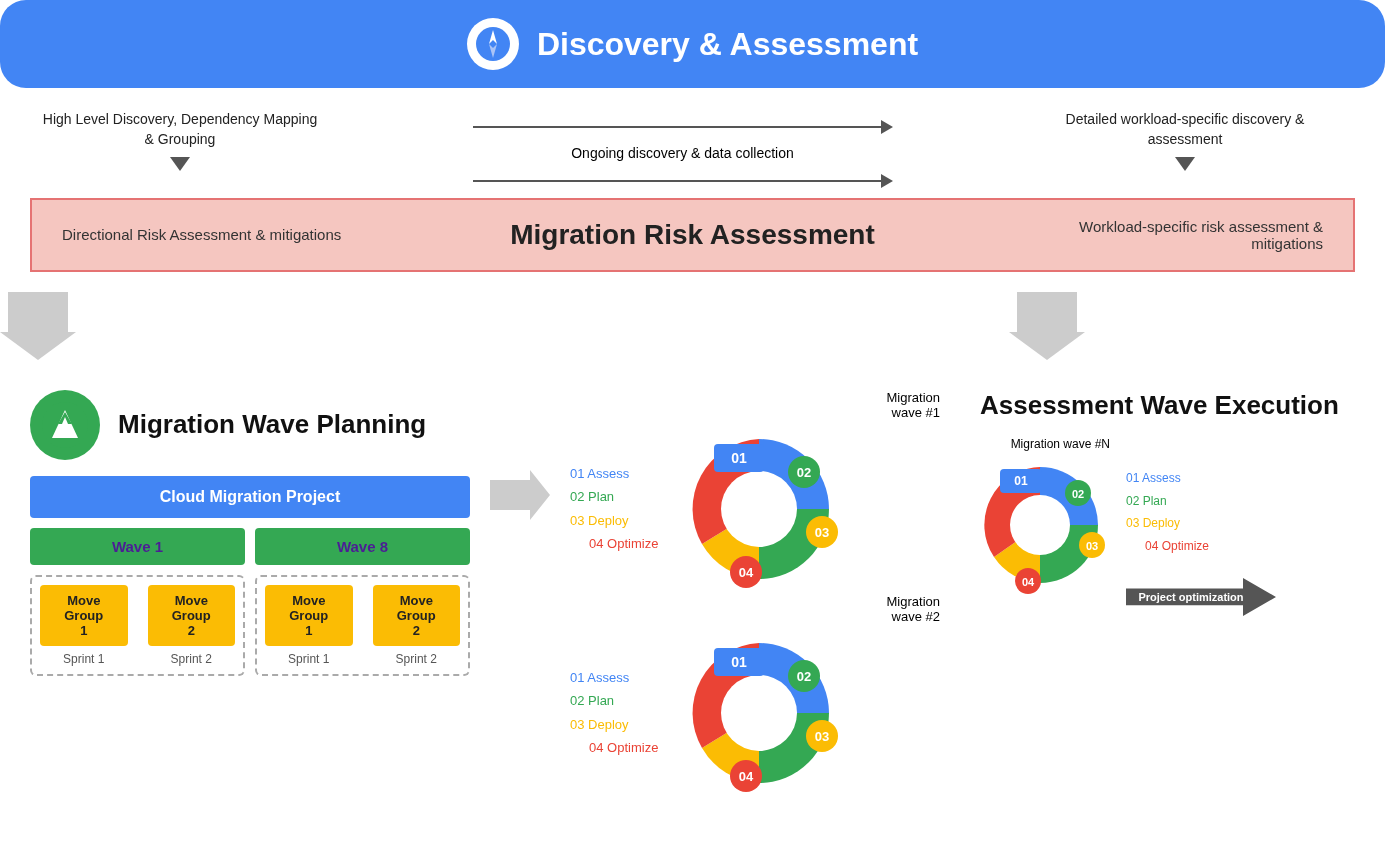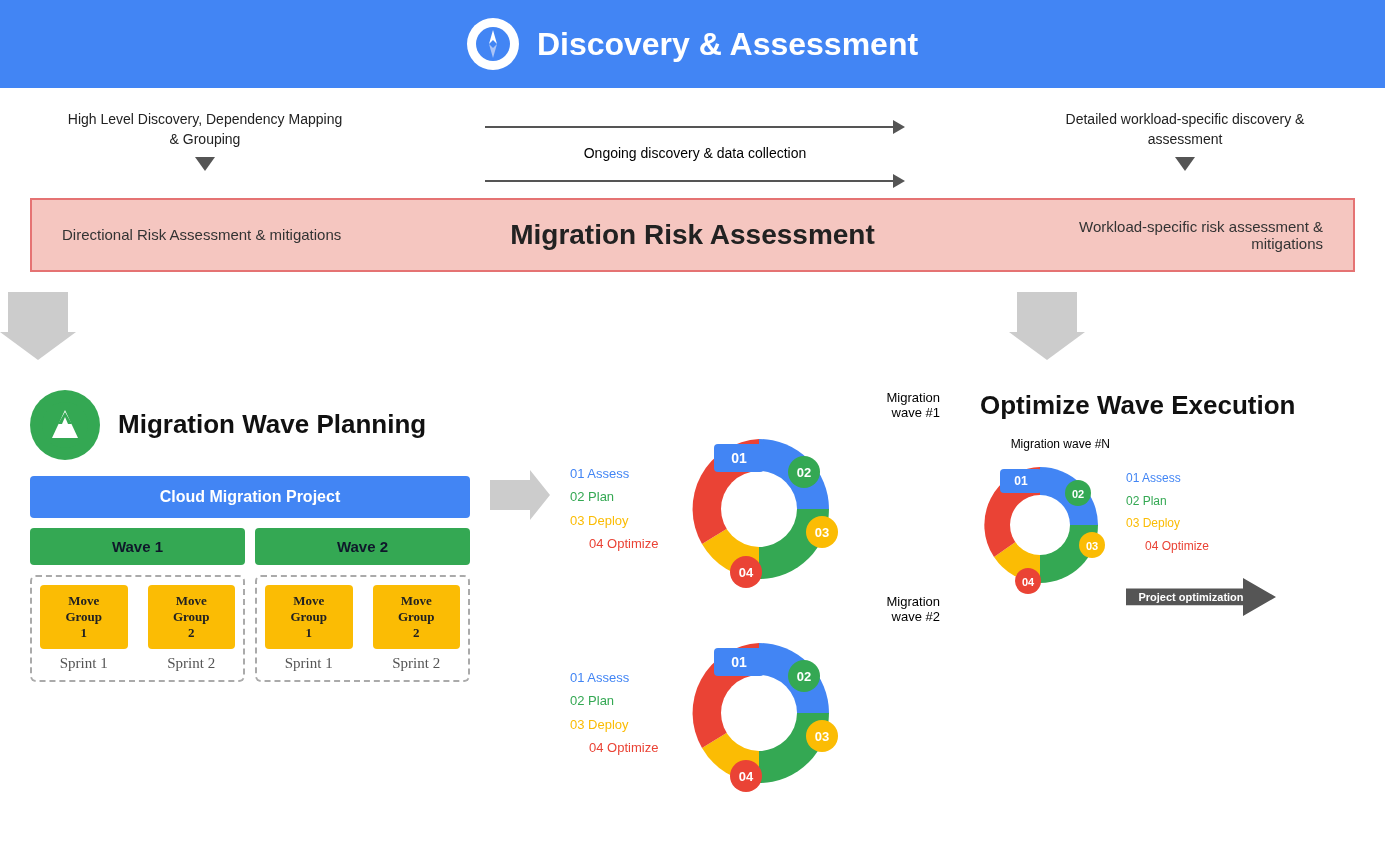--- a/index.html
+++ b/index.html
@@ -12,39 +12,40 @@
     }
 
     
     .header-bar {
       background: #4285F4;
       display: flex;
       align-items: center;
       justify-content: center;
       padding: 18px 30px;
       gap: 18px;
+      border-radius: 26px;
     }
     .compass-icon {
       width: 52px; height: 52px;
       background: #fff;
       border-radius: 50%;
       display: flex; align-items: center; justify-content: center;
     }
     .header-title {
       color: #fff;
       font-size: 32px;
       font-weight: 700;
     }
 
     
     .discovery-row {
       display: flex;
       align-items: flex-start;
       justify-content: space-between;
-      padding: 22px 60px 10px 65px;
+      padding: 22px 60px 10px 40px;
       background: #fff;
     }
     .discovery-col {
       display: flex;
       flex-direction: column;
       align-items: center;
       width: 280px;
       font-size: 14px;
       text-align: center;
       color: #222;
@@ -148,61 +149,60 @@
       margin-bottom: 10px;
     }
     .waves-row {
       display: flex;
       gap: 10px;
       margin-bottom: 10px;
     }
     .wave-box {
       flex: 1;
       background: #34A853;
-      color: #0f172a;
+      color: #4c1d95;
       text-align: center;
       padding: 10px 6px;
       border-radius: 4px;
       font-size: 15px;
       font-weight: 600;
     }
     .move-groups-container {
       display: flex;
       gap: 10px;
     }
     .wave-group {
       flex: 1;
       border: 2px dashed #aaa;
       border-radius: 6px;
       padding: 8px;
     }
     .move-groups-inner {
       display: flex;
       gap: 20px;
-      font-family: Liberation Serif, serif;
     }
     .move-group-item {
       flex: 1;
       display: flex;
       flex-direction: column;
       align-items: center;
       gap: 6px;
     }
     .move-group-box {
       background: #FBBC04;
       border-radius: 4px;
       padding: 8px 4px;
       text-align: center;
       font-size: 13px;
       font-weight: 600;
       color: #222;
       width: 100%;
     }
     .sprint-label {
-      font-size: 15px;
+      font-size: 12px;
       color: #555;
       text-align: center;
     }
 
     
     .panel-arrow {
       display: flex;
       align-items: center;
       padding-top: 80px;
     }
@@ -331,21 +331,21 @@
           <polygon points="16,22 23,10 30,22 26,22 23,15 20,22" fill="#34A853"></polygon>
         </svg>
       </div>
       <div class="mwp-title">Migration Wave Planning</div>
     </div>
 
     <div class="cloud-project-bar">Cloud Migration Project</div>
 
     <div class="waves-row">
       <div class="wave-box">Wave 1</div>
-      <div class="wave-box">Wave 2</div>
+      <div class="wave-box">Wave 8</div>
     </div>
 
     <div class="move-groups-container">
 
       <div class="wave-group">
         <div class="move-groups-inner">
           <div class="move-group-item">
             <div class="move-group-box">Move<br>Group<br>1</div>
             <div class="sprint-label">Sprint 1</div>
           </div>
@@ -444,21 +444,21 @@
             <circle cx="72" cy="148" r="16" fill="#EA4335"></circle>
             <text x="72" y="153" text-anchor="middle" fill="white" font-size="13" font-weight="bold">04</text>
           </svg>
         </div>
       </div>
     </div>
 
   </div>
 
   <div class="right-panel">
-    <div class="execution-title">Optimize Wave Execution</div>
+    <div class="execution-title">Assessment Wave Execution</div>
 
     <div style="display:flex; align-items:flex-start; gap:16px;">
 
       <div style="display:flex; flex-direction:column;">
         <div style="text-align:right; font-size:12px; margin-bottom:4px;">Migration wave #N</div>
         <div style="position:relative; width:140px; height:140px;">
           <svg width="140" height="140" viewBox="0 0 140 140">
             <path d="M70,70 L70,12 A58,58 0 0,1 128,70 Z" fill="#4285F4"></path>
             <path d="M70,70 L128,70 A58,58 0 0,1 70,128 Z" fill="#34A853"></path>
             <path d="M70,70 L70,128 A58,58 0 0,1 24,102 Z" fill="#FBBC04"></path>

